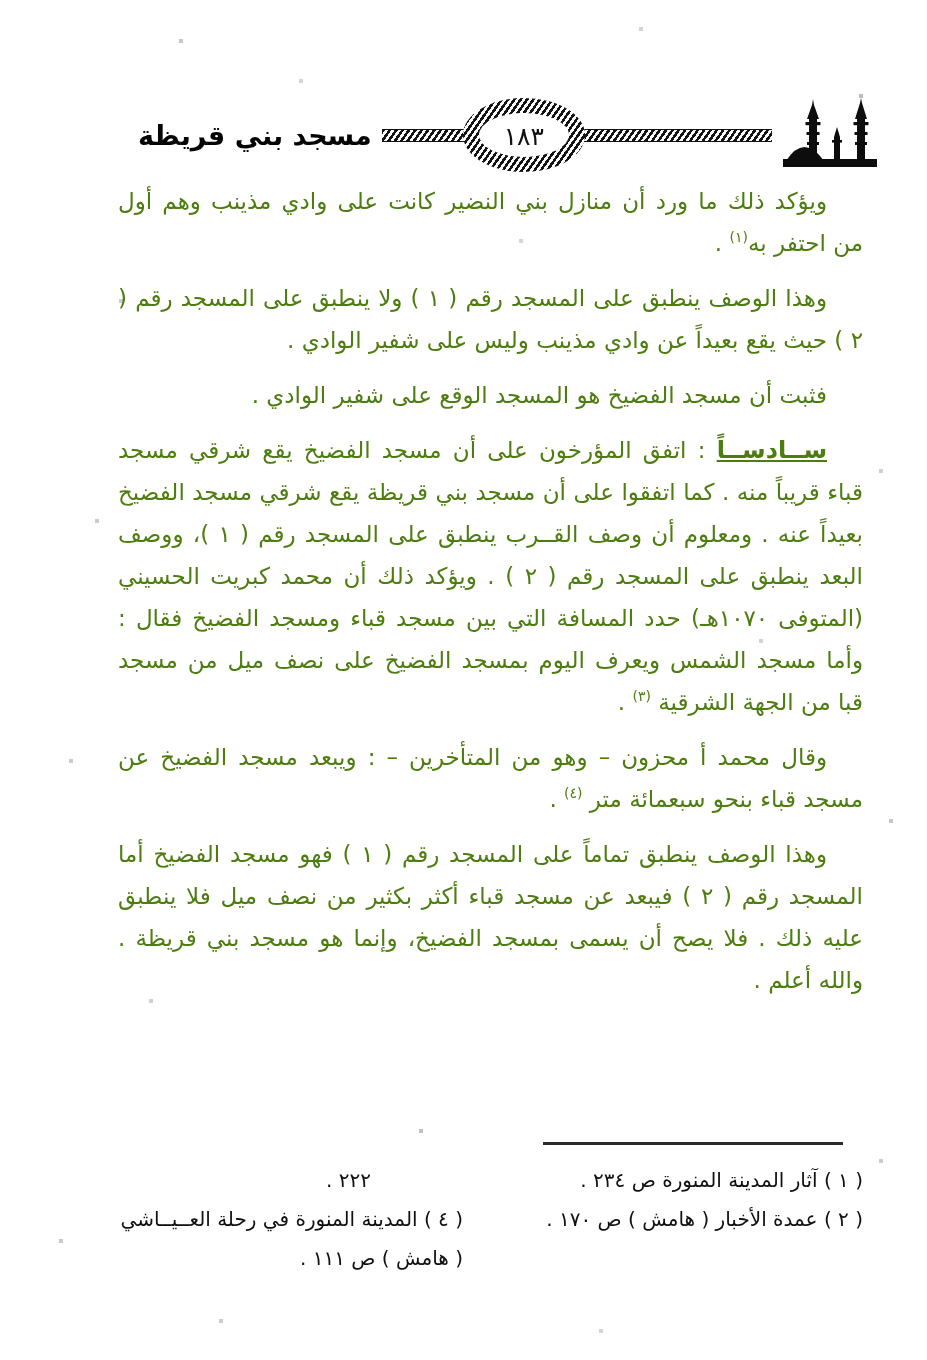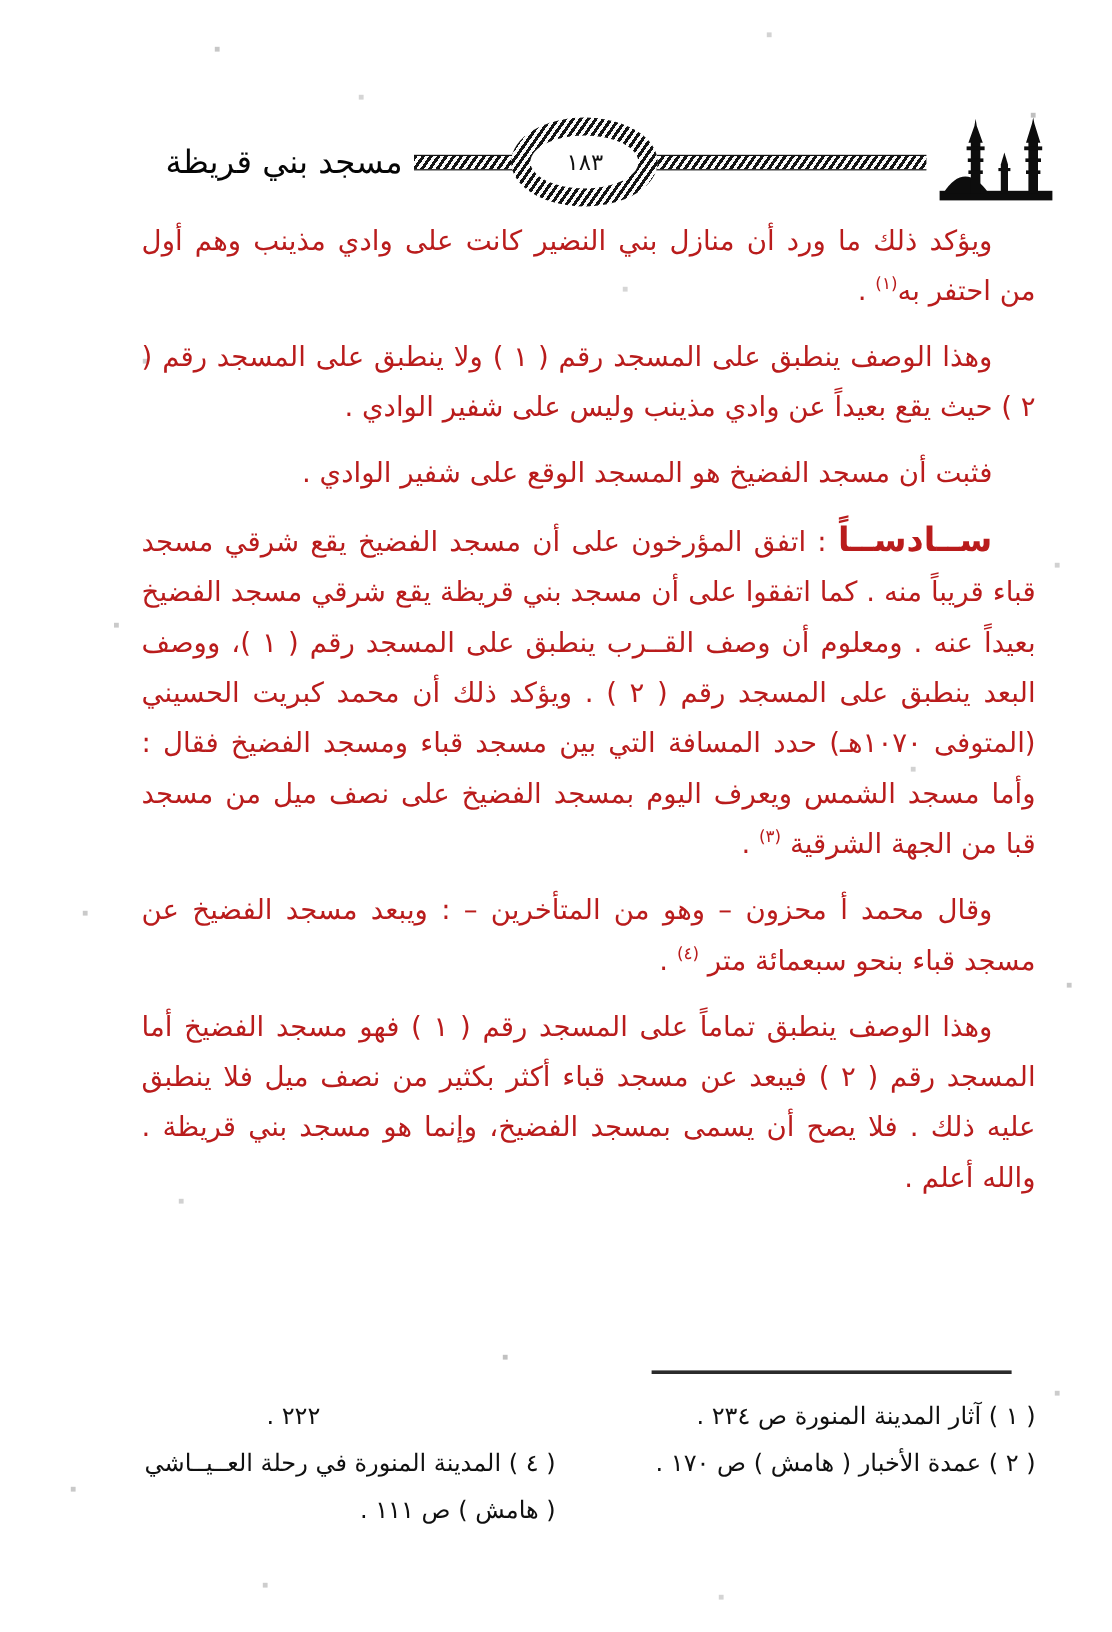--- a/index.html
+++ b/index.html
@@ -9,69 +9,69 @@
     background:#ffffff; color:#111; overflow:hidden;
     font-family:"DejaVu Sans", sans-serif;
   }
   
   .header {
     position:absolute; top:92px; left:0; right:0; height:86px;
     display:flex; align-items:center; direction:ltr;
     padding:0 45px 0 138px;
   }
   .page-title {
-    font-weight:normal; font-size:27px; letter-spacing:0;
+    font-weight:bold; font-size:27px; letter-spacing:0;
     white-space:nowrap; direction:rtl; color:#050505;
     flex:0 0 auto; margin-right:10px;
   }
   .rope {
     height:13px; flex:0 0 auto;
     background:repeating-linear-gradient(125deg,#141414 0 2.6px,#fbfbfb 2.6px 5.2px);
     border-top:1px solid #111; border-bottom:1px solid #111;
   }
   .rope-left  { width:84px; }
   .rope-right { flex:1 1 auto; margin-right:10px; }
   .oval-outer {
     width:122px; height:74px; border-radius:50%;
     background:repeating-linear-gradient(125deg,#141414 0 2.6px,#fbfbfb 2.6px 5.2px);
     display:flex; align-items:center; justify-content:center;
     flex:0 0 auto; margin:0 -3px; z-index:2;
   }
   .oval-inner {
     width:90px; height:44px; border-radius:50%; background:#fff;
     display:flex; align-items:center; justify-content:center;
-    font-size:19px; direction:rtl; padding-top:2px;
+    font-size:25px; direction:rtl; padding-top:2px;
   }
   .mosque-icon { flex:0 0 auto; }
   
   .body-text {
     position:absolute; top:180px; right:64px; left:118px;
     direction:rtl; text-align:justify;
-    font-size:23px; line-height:42px; color:#b91c1c;
+    font-size:23px; line-height:42px; color:#4d7c0f;
   }
   .para { margin:0 0 13px 0; text-indent:36px; }
   .para b.author { font-size:24px; }
-  .para b.section-word { font-size:28px; }
+  .para b.section-word { font-size:24px;text-decoration:underline; }
   .fn-mark {
     font-size:14px; line-height:0; vertical-align:9px; letter-spacing:1px;
   }
   
   .footnotes {
     position:absolute; top:1128px; right:64px; left:118px;
     direction:rtl; font-size:20px; line-height:39px; color:#101010;
   }
   .fn-divider {
     width:300px; height:3px; background:#2b2b2b;
     margin:14px 20px 16px 0;
   }
   .fn-cols { display:flex; direction:rtl; }
   .fn-col-right { flex:0 0 400px; }
   .fn-col-left  { flex:1 1 auto; }
   .fn-line { white-space:nowrap; }
-  .fn-cont   { margin-right:92px;text-align:center; }   
+  .fn-cont   { margin-right:92px; }   
   .fn-indent { }   
   
   .noise { position:absolute; top:0; left:0; width:2px; height:2px; background:transparent;
     box-shadow: 180px 40px 0 1px #9a9a9a, 640px 28px 0 1px #b0b0b0, 860px 95px 0 1px #8a8a8a,
       120px 300px 0 1px #a5a5a5, 96px 520px 0 1px #9f9f9f, 880px 470px 0 1px #ababab,
       70px 760px 0 1px #a0a0a0, 890px 820px 0 1px #9b9b9b, 150px 1000px 0 1px #adadad,
       420px 1130px 0 1px #8f8f8f, 880px 1160px 0 1px #a3a3a3, 60px 1240px 0 1px #9d9d9d,
       300px 80px 0 1px #b3b3b3, 520px 240px 0 1px #b5b5b5, 760px 640px 0 1px #aeaeae,
       220px 1320px 0 1px #a6a6a6, 600px 1330px 0 1px #b1b1b1;
     opacity:.55;

